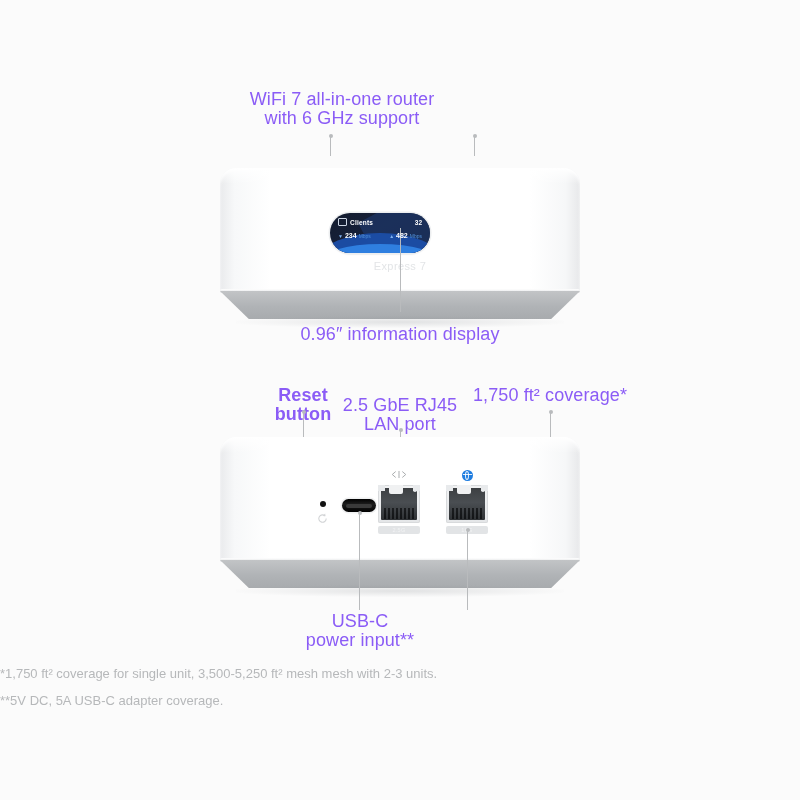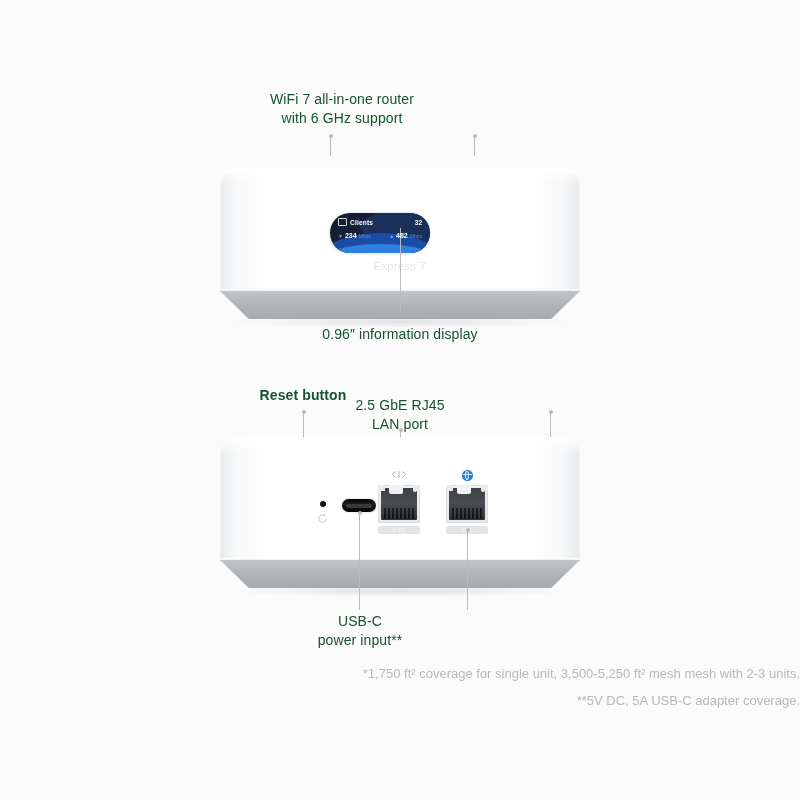--- a/index.html
+++ b/index.html
@@ -17,23 +17,23 @@
 
   .stage {
     position: absolute;
     inset: 0;
   }
 
   
   .callout {
     position: absolute;
     text-align: center;
-    font-size: 14px;
+    font-size: 18px;
     line-height: 19px;
-    color: #14532d;
+    color: #8b5cf6;
     letter-spacing: 0.1px;
     white-space: pre-line;
   }
 
   
   .leader {
     position: absolute;
     width: 1px;
     background: #b9bbbd;
   }
@@ -355,21 +355,21 @@
     width: 2.5px; height: 7px;
     border-radius: 50%;
   }
 
   
   .footnotes {
     position: absolute;
     left: 0;
     right: 0;
     top: 660px;
-    text-align: right;
+    text-align: left;
     color: #b6b8ba;
     font-size: 13px;
     line-height: 27px;
   }
 </style>
 </head>
 <body>
 
 <div class="stage">
 
@@ -416,20 +416,21 @@
   <div class="leader" style="left:400px; top:228px; height:84px;"></div>
   <div class="callout" style="left:300px; top:325px; width:200px;">0.96″ information display</div>
 
   <div class="callout" style="left:253px; top:386px; width:100px;font-weight:bold;">Reset button</div>
   <div class="leader dot" style="left:303px; top:412px; height:85px;"></div>
 
   <div class="callout" style="left:338px; top:396px; width:124px;">2.5 GbE RJ45
 LAN port</div>
   <div class="leader dot" style="left:400px; top:430px; height:36px;"></div>
 
+  <div class="callout" style="left:470px; top:386px; width:160px;">1,750 ft² coverage*</div>
   <div class="leader dot" style="left:550px; top:412px; height:30px;"></div>
 
   <div class="device" style="left:200px; top:437px;">
     <div class="body"></div>
     <div class="base-hl"></div>
     <div class="base"></div>
     <div class="shadow"></div>
 
     <div class="reset-dot"></div>
     <div class="reset-glyph">

